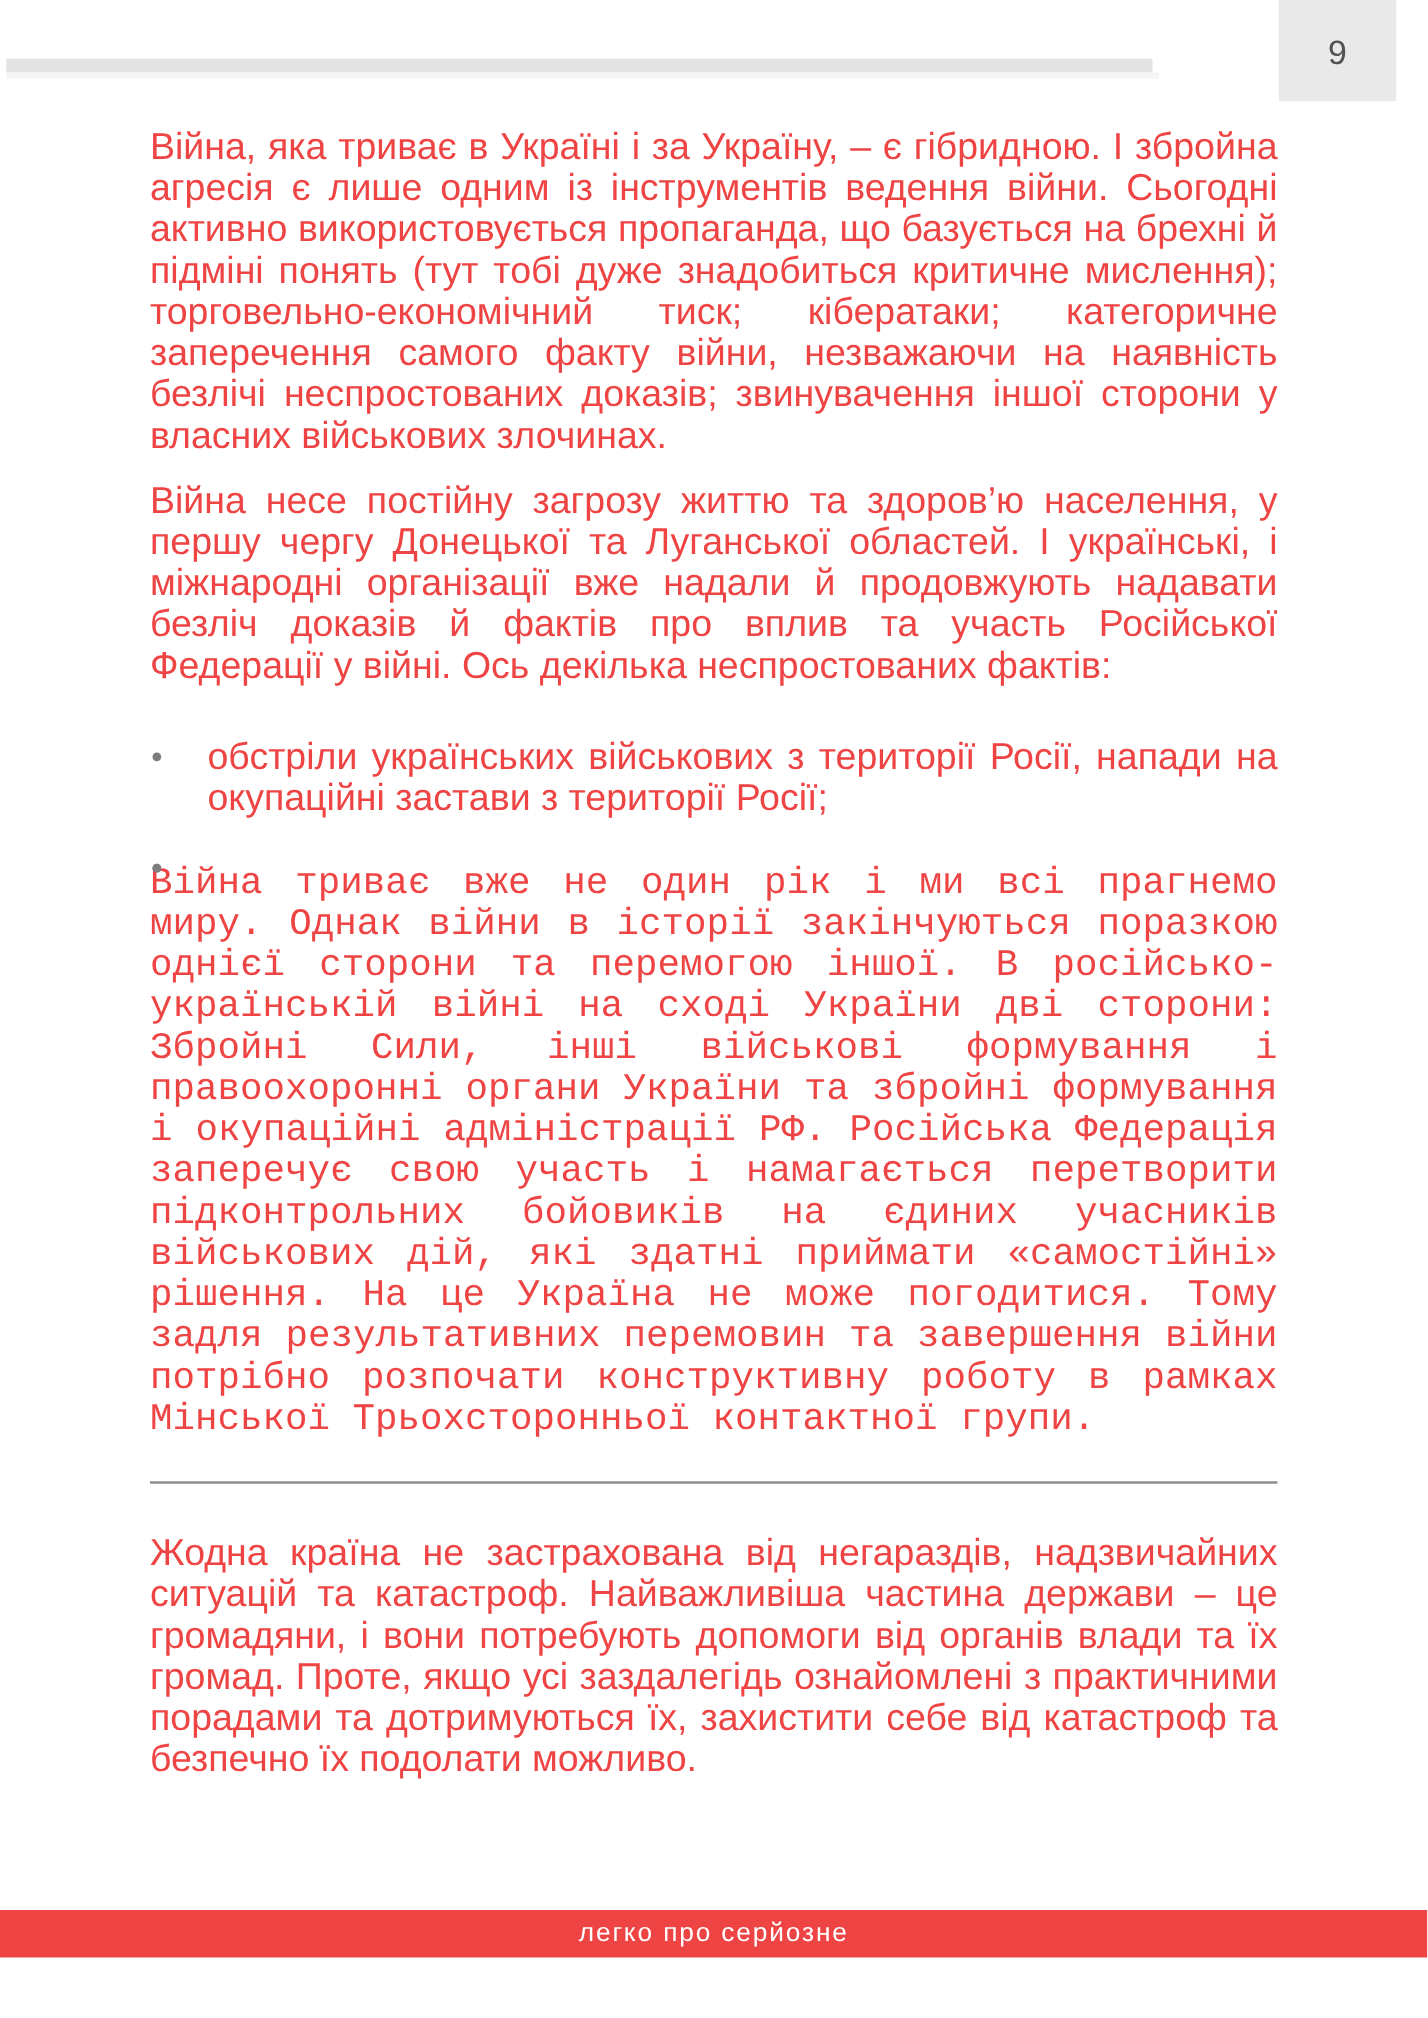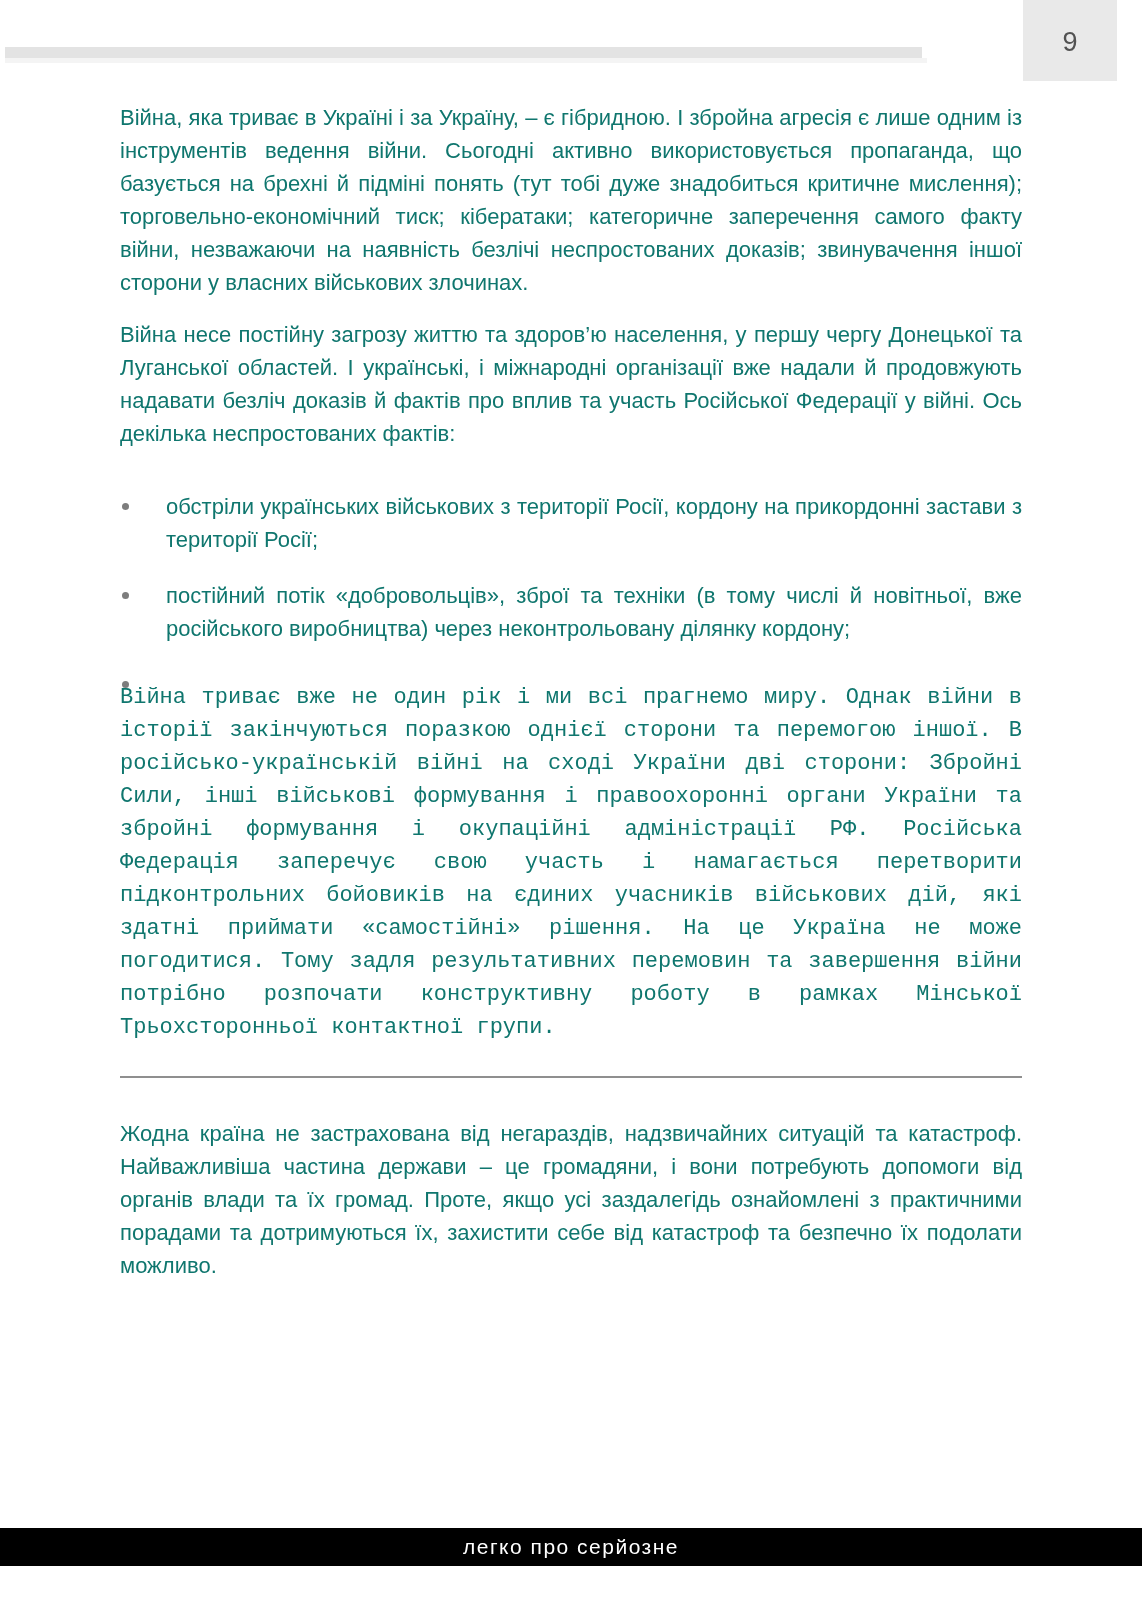--- a/index.html
+++ b/index.html
@@ -40,22 +40,22 @@
     font-size: 27px;
     color: #525252;
     padding-top: 4px;
   }
 
   
   .content {
     position: absolute;
     left: 120px; top: 101px;
     width: 902px;
-    color: #0f766e;
-    font-size: 22px;
+    color: #ef4444;
+    font-size: 30px;
     line-height: 33px;
     text-align: justify;
   }
   .content p { margin: 0 0 19px 0; }
   .content p.p2 { margin-bottom: 40px; }
   .content p.p3 { margin-bottom: 0; font-family: Liberation Mono, monospace; }
 
   ul.bullet-list {
     list-style: none;
     margin: 0 0 36px 0;
@@ -80,21 +80,21 @@
     height: 2px;
     background: #8f8f8f;
     margin: 32px 0 39px 0;
   }
 
   
   .footer-bar {
     position: absolute;
     left: 0; top: 1528px;
     width: 1142px; height: 38px;
-    background: #000000;
+    background: #ef4444;
     display: flex;
     align-items: center;
     justify-content: center;
   }
   .footer-label {
     color: #ffffff;
     font-size: 21px;
     letter-spacing: 1.5px;
   }
 </style>
@@ -112,25 +112,24 @@
 
   <div class="content">
 
     <p class="p1">Війна, яка триває в Україні і за Україну, – є гібридною. І збройна агресія є лише одним із інструментів ведення війни. Сьогодні активно використовується пропаганда, що базується на брехні й підміні понять (тут тобі дуже знадобиться критичне мислення); торговельно-економічний тиск; кібератаки; категоричне заперечення самого факту війни, незважаючи на наявність безлічі неспростованих доказів; звинувачення іншої сторони у власних військових злочинах.</p>
 
     <p class="p2">Війна несе постійну загрозу життю та здоров’ю населення, у першу чергу Донецької та Луганської областей. І українські, і міжнародні організації вже надали й продовжують надавати безліч доказів й фактів про вплив та участь Російської Федерації у війні. Ось декілька неспростованих фактів:</p>
 
     <ul class="bullet-list">
       <li>
         <span class="bullet"></span>
-        <span>обстріли українських військових з території Росії, кордону на прикордонні застави з території Росії;</span>
+        <span>обстріли українських військових з території Росії, напади на окупаційні застави з території Росії;</span>
       </li>
       <li>
         <span class="bullet"></span>
-        <span>постійний потік «добровольців», зброї та техніки (в тому числі й новітньої, вже російського виробництва) через неконтрольовану ділянку кордону;</span>
       </li>
       <li>
         <span class="bullet"></span>
       </li>
     </ul>
 
     <p class="p3">Війна триває вже не один рік і ми всі прагнемо миру. Однак війни в історії закінчуються поразкою однієї сторони та перемогою іншої. В російсько-українській війні на сході України дві сторони: Збройні Сили, інші військові формування і правоохоронні органи України та збройні формування і окупаційні адміністрації РФ. Російська Федерація заперечує свою участь і намагається перетворити підконтрольних бойовиків на єдиних учасників військових дій, які здатні приймати «самостійні» рішення. На це Україна не може погодитися. Тому задля результативних перемовин та завершення війни потрібно розпочати конструктивну роботу в рамках Мінської Трьохсторонньої контактної групи.</p>
 
     <div class="divider"></div>
 

